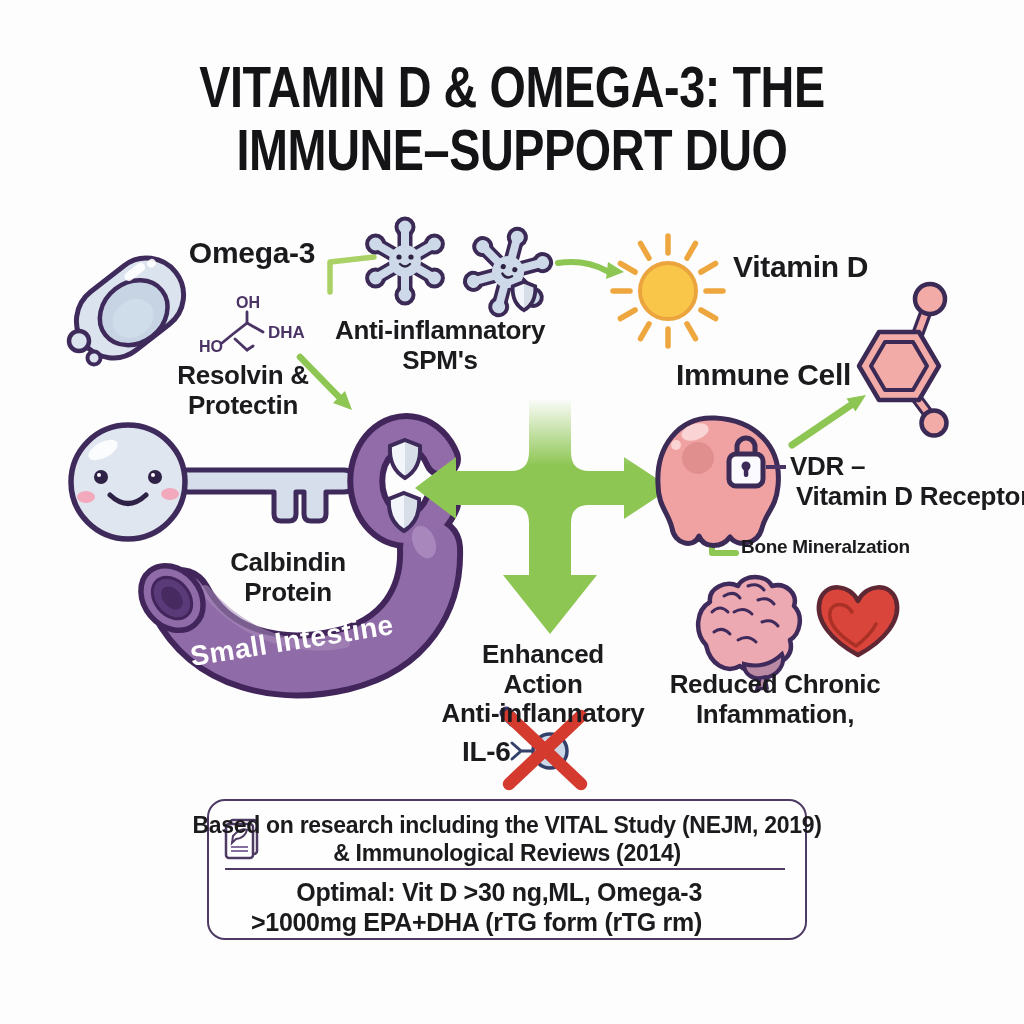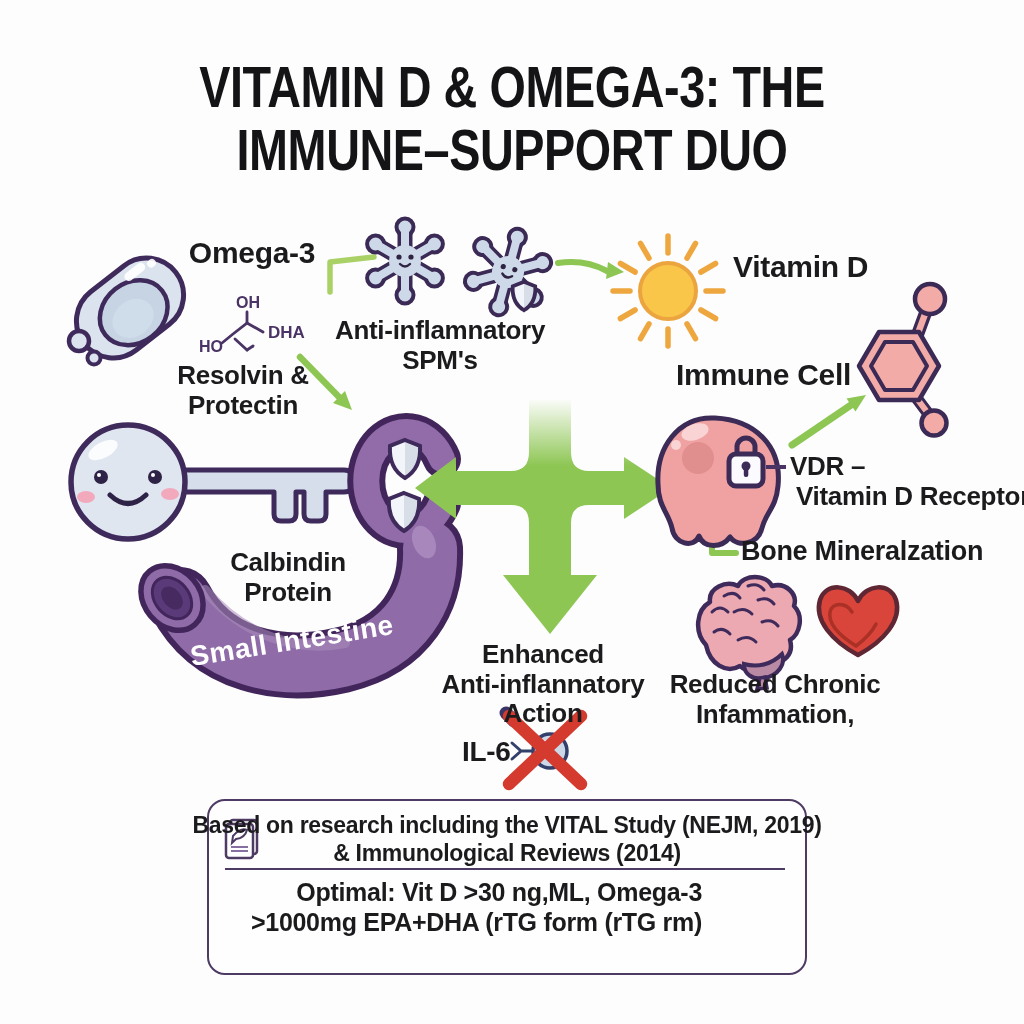--- a/index.html
+++ b/index.html
@@ -6,23 +6,23 @@
   #canvas{position:relative;width:1024px;height:1024px;background:#fdfdfd;overflow:hidden;
           font-family:"Liberation Sans",sans-serif;}
   #art{position:absolute;left:0;top:0;z-index:1;}
   .lbl{position:absolute;z-index:2;font-weight:bold;color:#1b1b1e;line-height:1.14;
        white-space:nowrap;letter-spacing:-0.3px;}
   .center{transform:translateX(-50%);text-align:center;}
   .title-wrap{position:absolute;top:56px;left:0;width:1024px;text-align:center;z-index:2;
       font-weight:bold;color:#141416;font-size:57px;line-height:1.1;letter-spacing:-0.5px;
       transform:scaleX(0.82);transform-origin:512px 0;}
   .fs30{font-size:30px;} .fs28{font-size:28px;}
-  .fs27{font-size:27px;} .fs26{font-size:26px;}
+  .fs27{font-size:19px;} .fs26{font-size:26px;}
   .white{color:#ffffff;letter-spacing:0.5px;}
-  .footer-box{position:absolute;left:207px;top:799px;width:600px;height:176px;z-index:2;
+  .footer-box{position:absolute;left:207px;top:799px;width:600px;height:141px;z-index:2;
       border:2.5px solid #4e3b63;border-radius:18px;background:#fefefe;box-sizing:border-box;}
   .footer-divider{position:absolute;left:16px;top:67px;width:560px;border-top:2px solid #4e3b63;}
   .cite{position:absolute;left:50%;top:11px;transform:translateX(-50%);text-align:center;
       font-weight:bold;font-size:23px;line-height:1.2;color:#1b1b1e;white-space:nowrap;letter-spacing:-0.3px;}
   .optimal{position:absolute;left:42px;top:77px;font-weight:bold;font-size:25px;line-height:1.18;
       color:#1b1b1e;white-space:nowrap;letter-spacing:-0.3px;text-align:right;}
   .book-ic{position:absolute;left:13px;top:15px;}
 </style>
 </head>
 <body>
@@ -306,22 +306,22 @@
 
 <div class="lbl center fs26" style="left:288px;top:548px;">
   <div>Calbindin</div>
   <div>Protein</div>
 </div>
 
 <div class="lbl fs28 white" style="left:292px;top:625px;transform:translateX(-50%) rotate(-9deg);">Small Intestine</div>
 
 <div class="lbl center fs26" style="left:543px;top:640px;">
   <div>Enhanced</div>
+  <div>Action</div>
   <div>Anti-inflannatory</div>
-  <div>Action</div>
 </div>
 
 <div class="lbl fs28" style="left:462px;top:736px;">IL-6</div>
 
 <div class="lbl center fs26" style="left:775px;top:670px;">
   <div>Reduced Chronic</div>
   <div>Infammation,</div>
 </div>
 
 <div class="footer-box">

